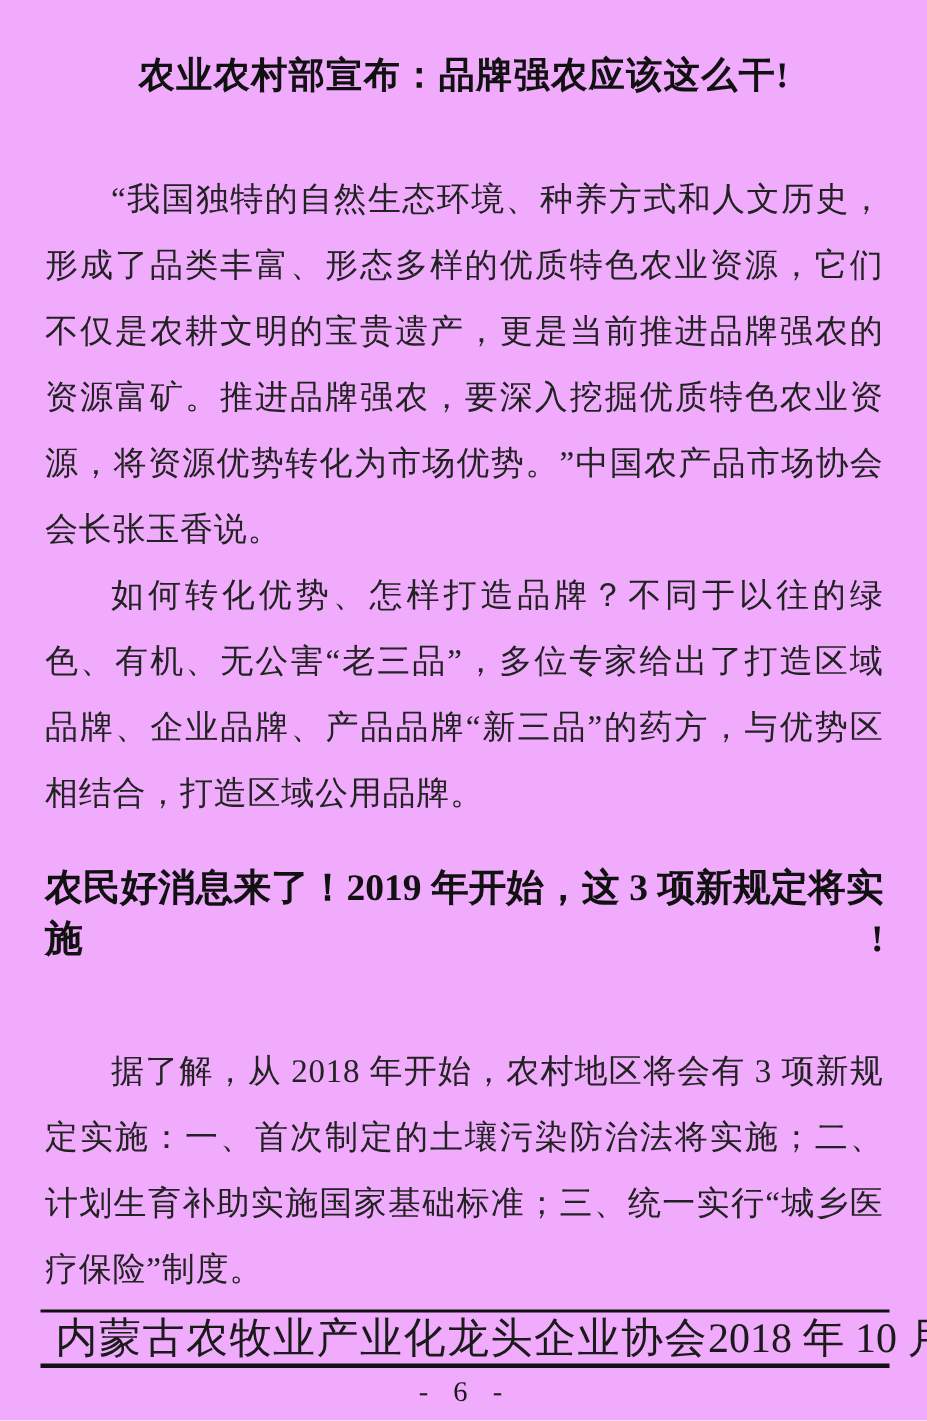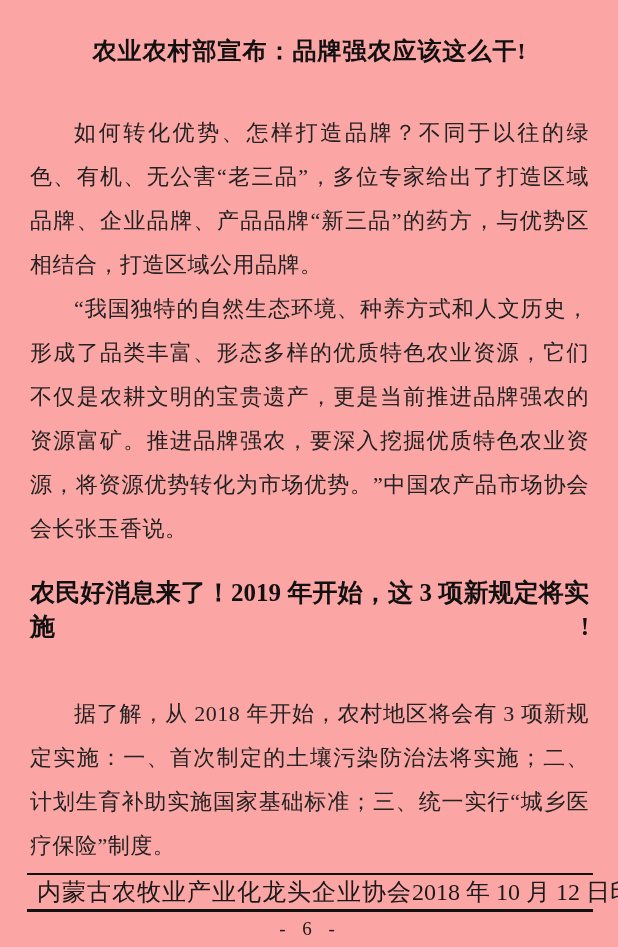--- a/index.html
+++ b/index.html
@@ -10,21 +10,21 @@
   body {
     width: 618px;
     height: 947px;
     font-family: "Liberation Serif", "DejaVu Serif", serif;
     color: #1c1c1c;
   }
   .page {
     position: relative;
     width: 618px;
     height: 947px;
-    background: #fca5a5;
+    background: #f0abfc;
     overflow: hidden;
   }
   .content {
     padding: 36px 29px 0 30px;
   }
   .article-title-1 {
     font-size: 24px;
     font-weight: bold;
     text-align: center;
     letter-spacing: 1px;
@@ -65,21 +65,21 @@
     top: 873px;
   }
   .footer-table {
     border-top: 2px solid #111111;
     border-bottom: 3px solid #111111;
     display: flex;
     justify-content: space-between;
     align-items: center;
     padding: 3px 6px 3px 10px;
     height: 28px;
-    font-size: 24px;
+    font-size: 28px;
     color: #1a1a1a;
   }
   .footer-issuer {
     letter-spacing: 1px;
     white-space: nowrap;
   }
   .footer-date {
     white-space: nowrap;
     text-align: right;
   }
@@ -93,22 +93,22 @@
 </style>
 </head>
 <body>
 
 <div class="page">
   <div class="content">
 
     <h1 class="article-title-1">农业农村部宣布：品牌强农应该这么干!</h1>
 
     <div class="body-block-1">
+      <p class="para">“我国独特的自然生态环境、种养方式和人文历史，形成了品类丰富、形态多样的优质特色农业资源，它们不仅是农耕文明的宝贵遗产，更是当前推进品牌强农的资源富矿。推进品牌强农，要深入挖掘优质特色农业资源，将资源优势转化为市场优势。”中国农产品市场协会会长张玉香说。</p>
       <p class="para">如何转化优势、怎样打造品牌？不同于以往的绿色、有机、无公害“老三品”，多位专家给出了打造区域品牌、企业品牌、产品品牌“新三品”的药方，与优势区相结合，打造区域公用品牌。</p>
-      <p class="para">“我国独特的自然生态环境、种养方式和人文历史，形成了品类丰富、形态多样的优质特色农业资源，它们不仅是农耕文明的宝贵遗产，更是当前推进品牌强农的资源富矿。推进品牌强农，要深入挖掘优质特色农业资源，将资源优势转化为市场优势。”中国农产品市场协会会长张玉香说。</p>
     </div>
 
     <h2 class="article-title-2">农民好消息来了！2019 年开始，这 3 项新规定将实施!</h2>
 
     <div class="body-block-2">
       <p class="para">据了解，从 2018 年开始，农村地区将会有 3 项新规定实施：一、首次制定的土壤污染防治法将实施；二、计划生育补助实施国家基础标准；三、统一实行“城乡医疗保险”制度。</p>
     </div>
 
   </div>
 

